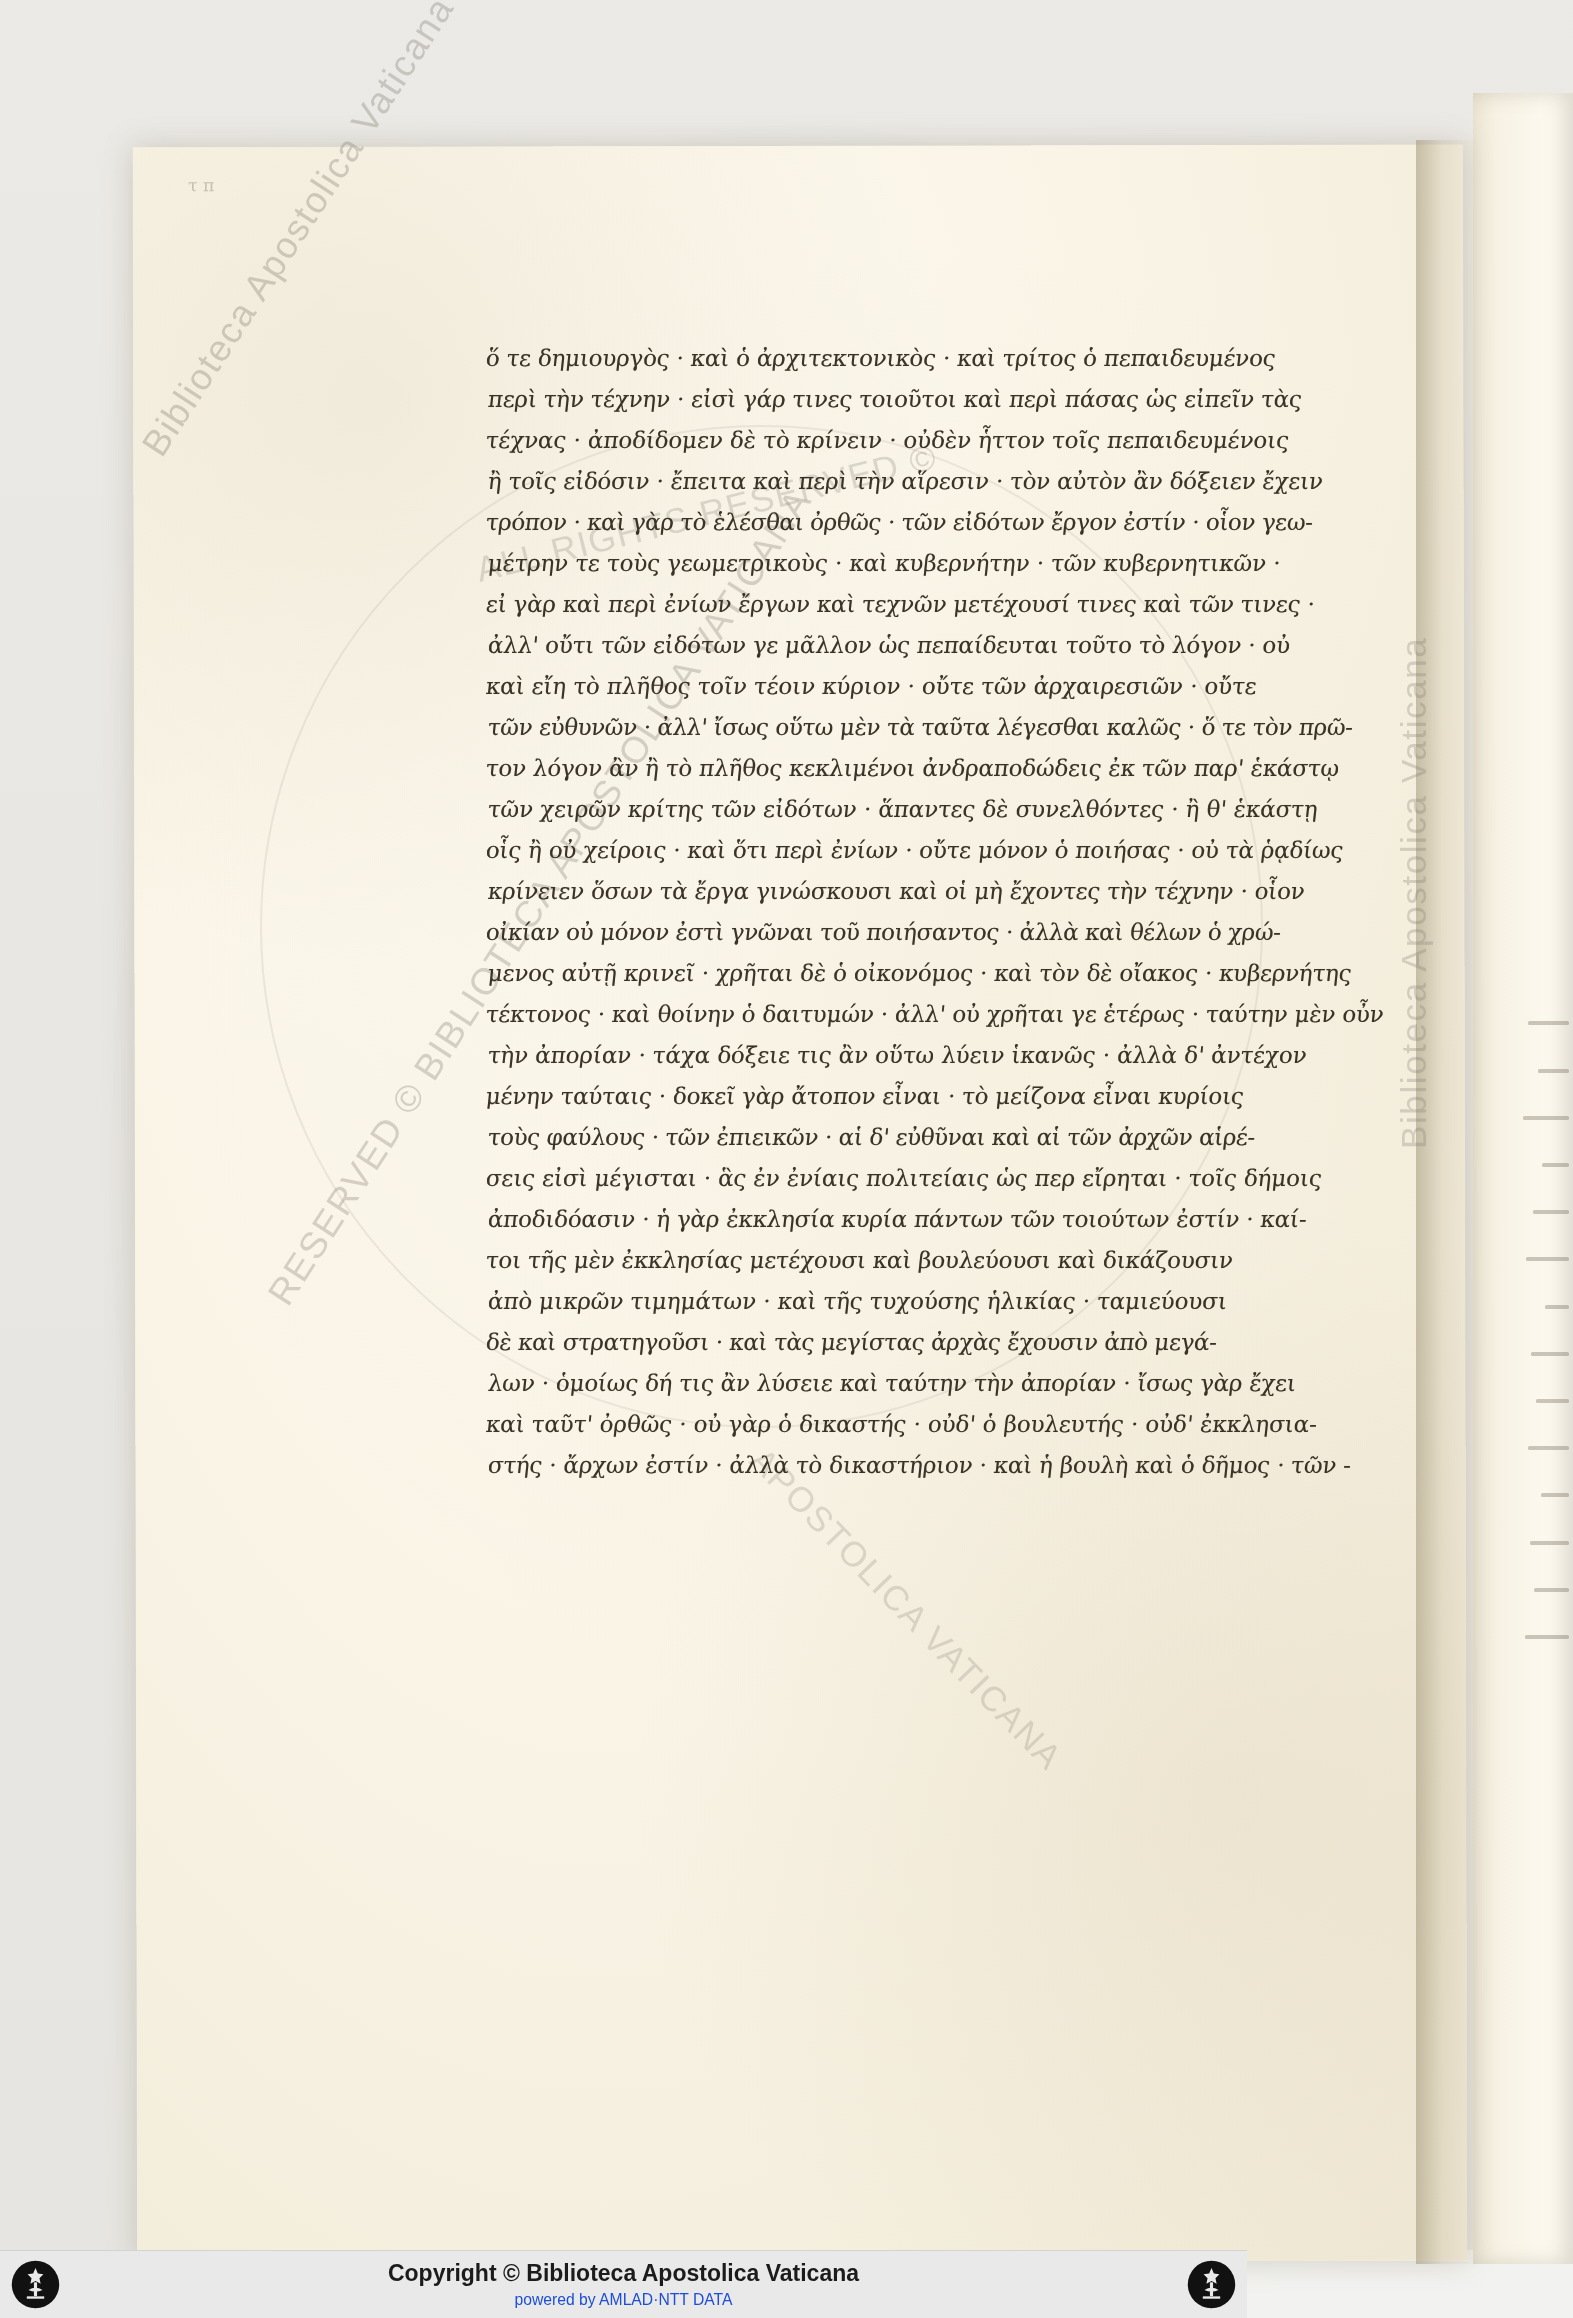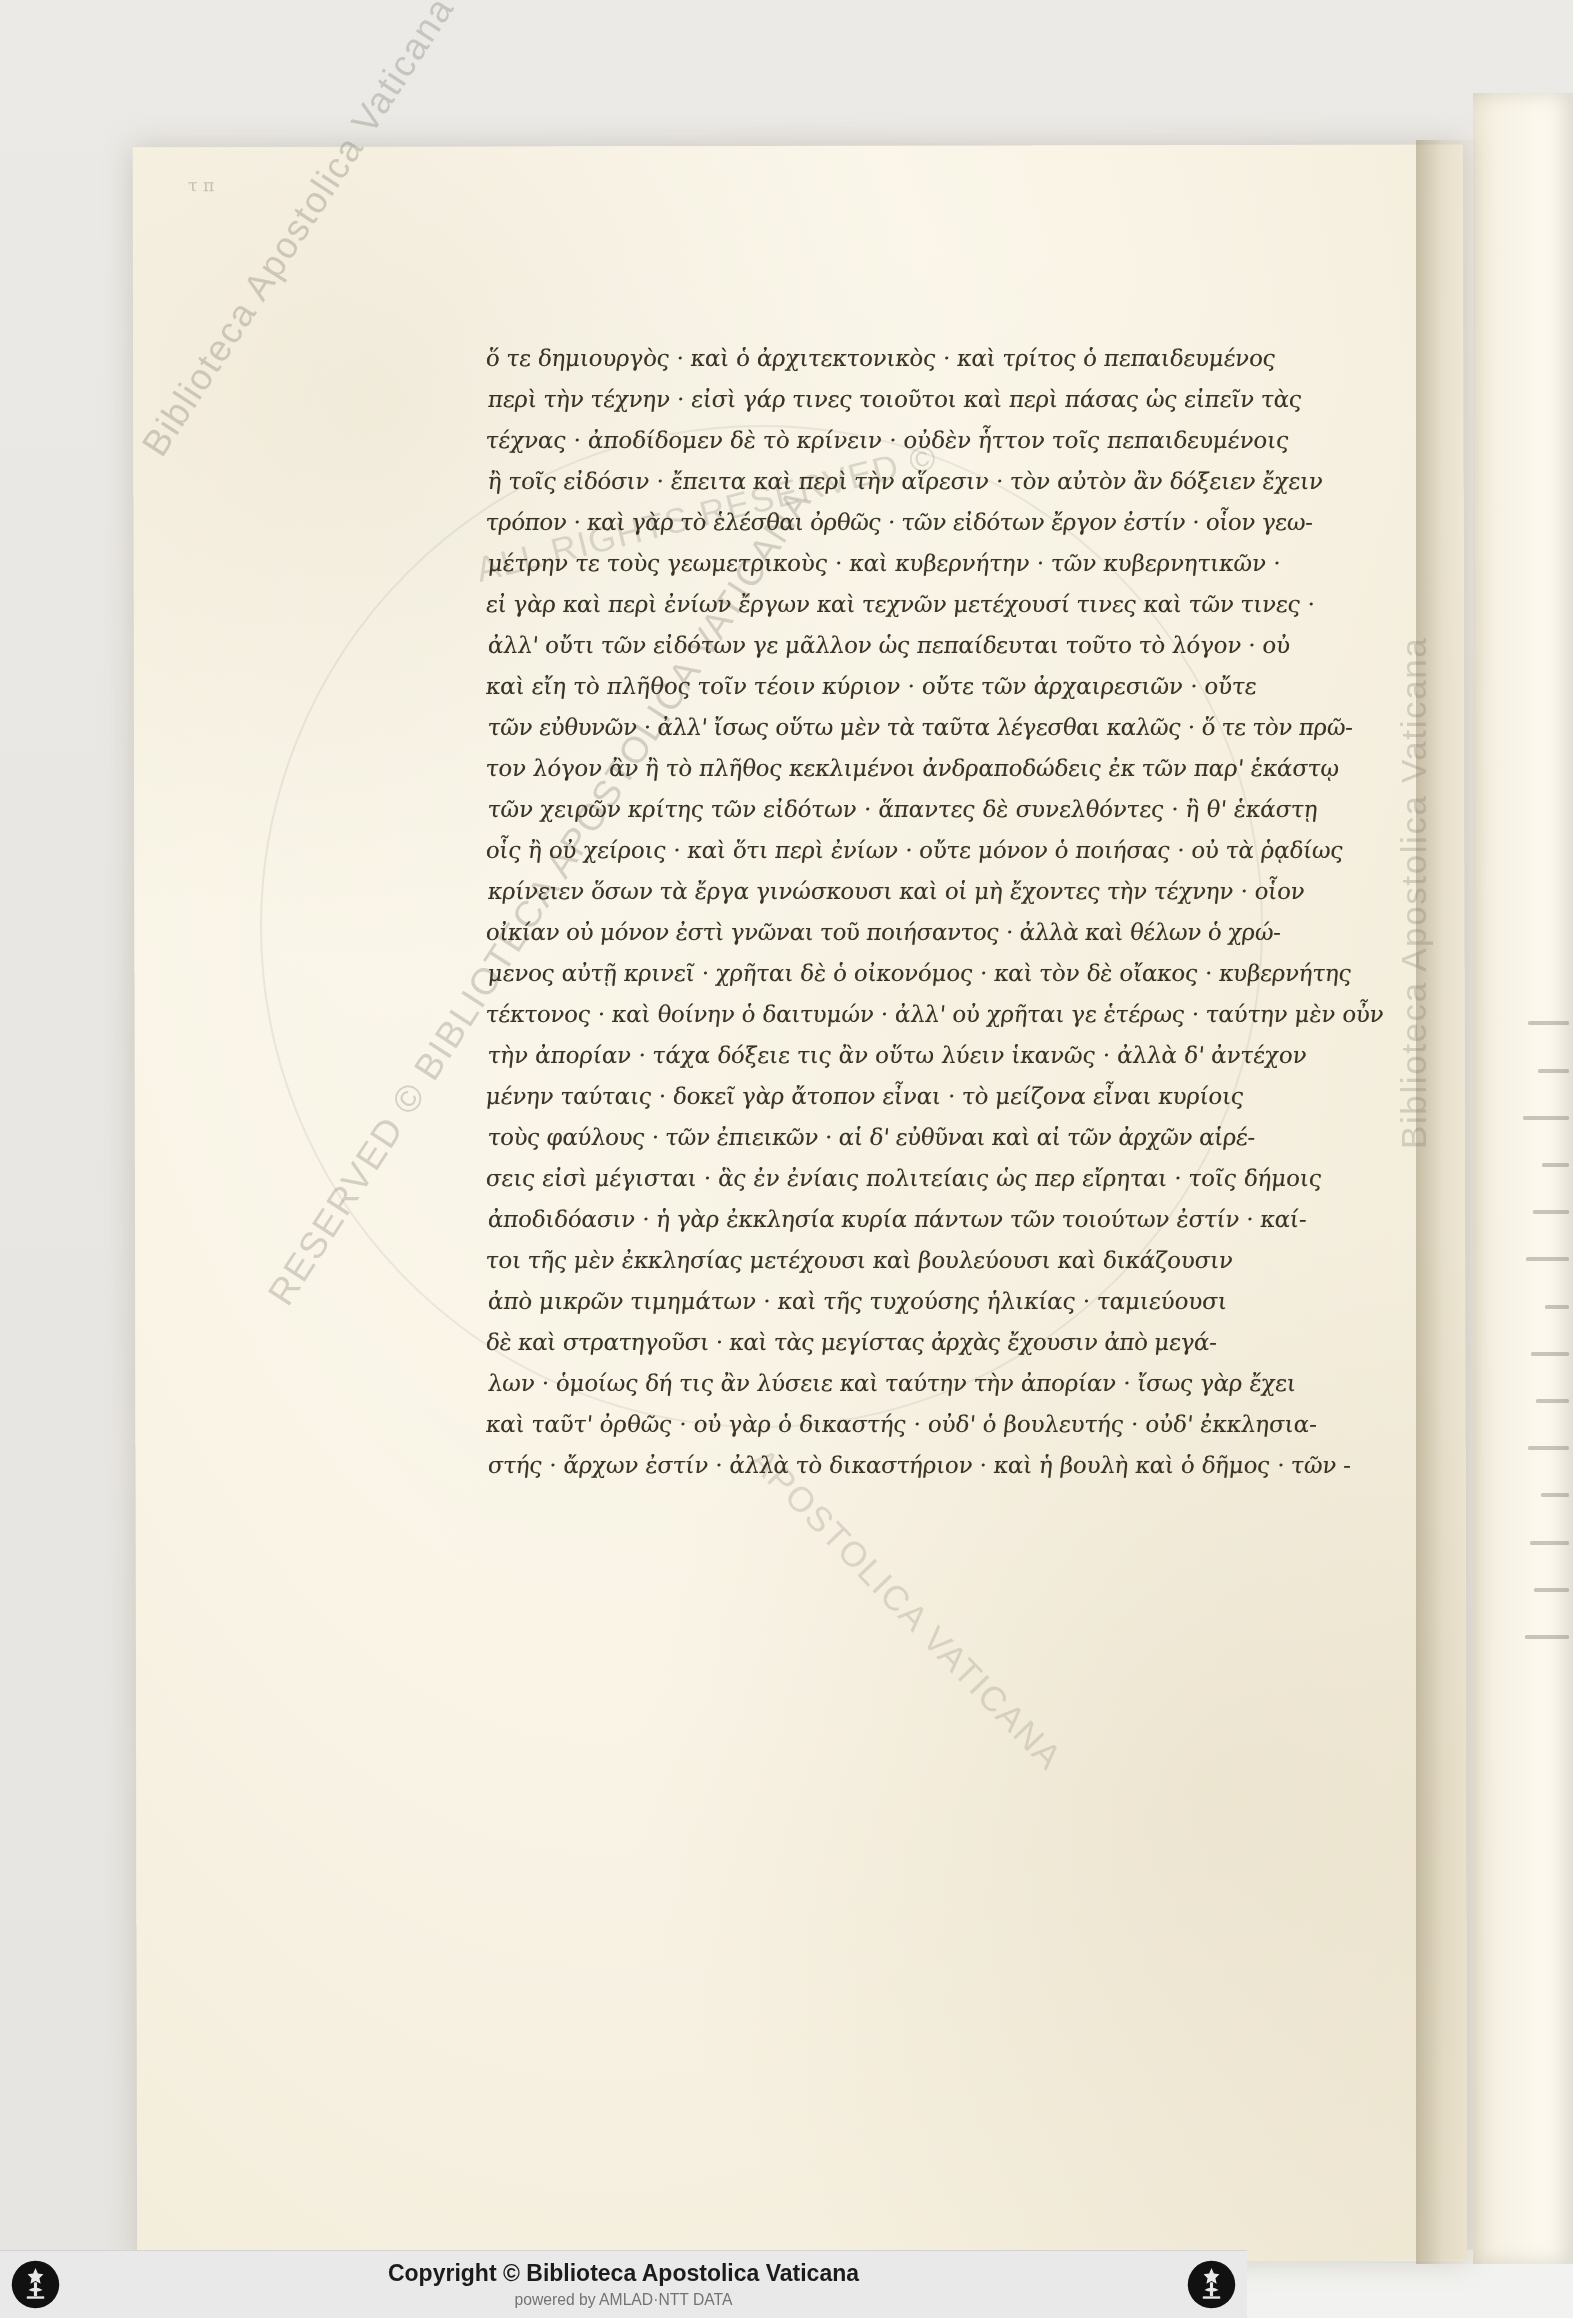--- a/index.html
+++ b/index.html
@@ -203,21 +203,21 @@
   }
   #footer-copyright {
     font-size: 23px;
     font-weight: 700;
     line-height: 27px;
   }
   #footer-powered {
     font-size: 15.7px;
     line-height: 20.5px;
     margin-top: 3.1px;
-    color: #737373;
+    color: #1d4ed8;
   }
   .footer-emblem {
     position: absolute;
     top: 9.4px;
     width: 49px;
     height: 49px;
   }
   #emblem-left { left: 11px; }
   #emblem-right { right: 11px; }
   .emblem-svg { display: block; }

